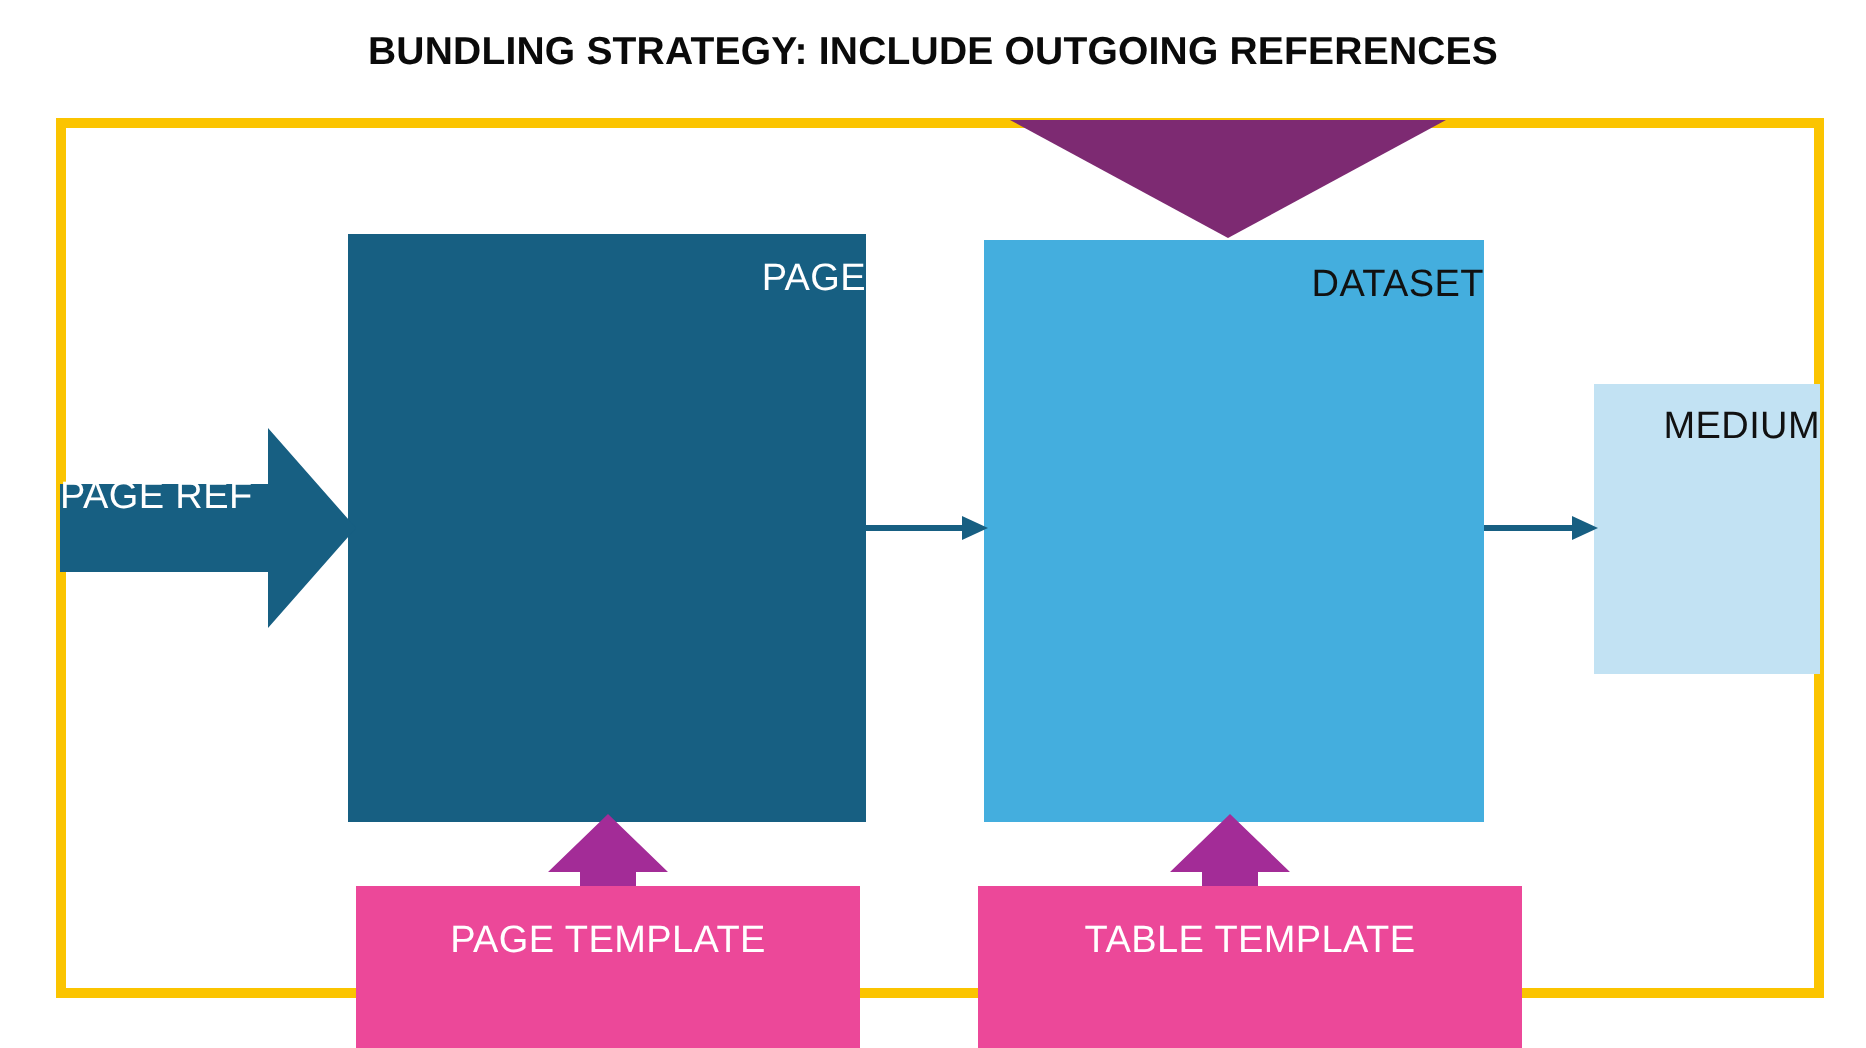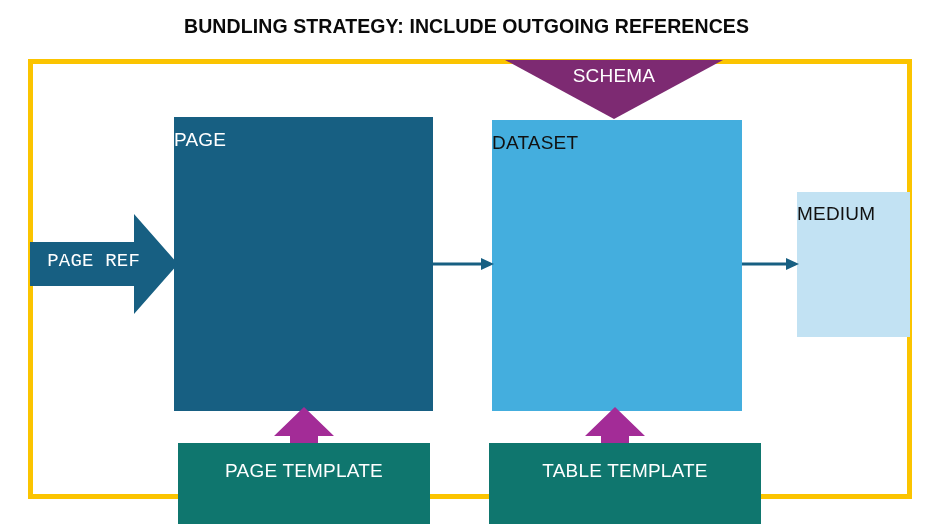--- a/index.html
+++ b/index.html
@@ -50,21 +50,21 @@
 
   
   .node {
     position: absolute;
     box-sizing: border-box;
     display: block;
   }
   .node .node-label {
     display: block;
     width: 100%;
-    text-align: left;
+    text-align: right;
     font-size: 19px;
     letter-spacing: 0.2px;
     font-family: "Liberation Sans", sans-serif;
     white-space: nowrap;
   }
 
   
   .node-page {
     left: 174px;
     top: 117px;
@@ -100,21 +100,21 @@
   }
   .node-medium .node-label {
     color: #111111;
     padding-top: 11px;
   }
 
   
   .template {
     position: absolute;
     box-sizing: border-box;
-    background: #0f766e;
+    background: #ec4899;
     height: 82px;
     top: 443px;
   }
   .template .node-label {
     display: block;
     width: 100%;
     text-align: center;
     color: #ffffff;
     font-size: 19px;
     letter-spacing: 0.2px;
@@ -141,27 +141,27 @@
     position: absolute;
     left: 30px;
     top: 214px;
     width: 148px;
     height: 100px;
   }
   .pageref svg { display: block; position: absolute; left: 0; top: 0; }
   .pageref .pageref-label {
     position: absolute;
     left: 0;
-    top: 36px;
+    top: 24px;
     width: 110px;
-    text-align: right;
-    color: #ffffff;
-    font-size: 19px;
-    letter-spacing: 0.2px;
-    font-family: Liberation Mono, monospace;
+    text-align: left;
+    color: #ffffff;
+    font-size: 19px;
+    letter-spacing: 0.2px;
+    font-family: Liberation Sans, sans-serif;
     white-space: nowrap;
     pointer-events: none;
   }
 
   
   .schema {
     position: absolute;
     left: 505px;
     top: 60px;
     width: 218px;
@@ -210,21 +210,20 @@
   </div>
 
   <div class="node node-dataset">
     <span class="node-label">DATASET</span>
   </div>
 
   <div class="schema">
     <svg width="218" height="59" viewBox="0 0 218 59" aria-hidden="true">
       <polygon points="0,0 218,0 109,59" fill="#7D2A72"></polygon>
     </svg>
-    <span class="schema-label">SCHEMA</span>
   </div>
 
   <div class="pageref">
     <svg width="148" height="100" viewBox="0 0 148 100" aria-hidden="true">
       <polygon points="0,28 104,28 104,0 148,50 104,100 104,72 0,72" fill="#175F82"></polygon>
     </svg>
     <span class="pageref-label">PAGE REF</span>
   </div>
 
   <div class="connector connector-1">

